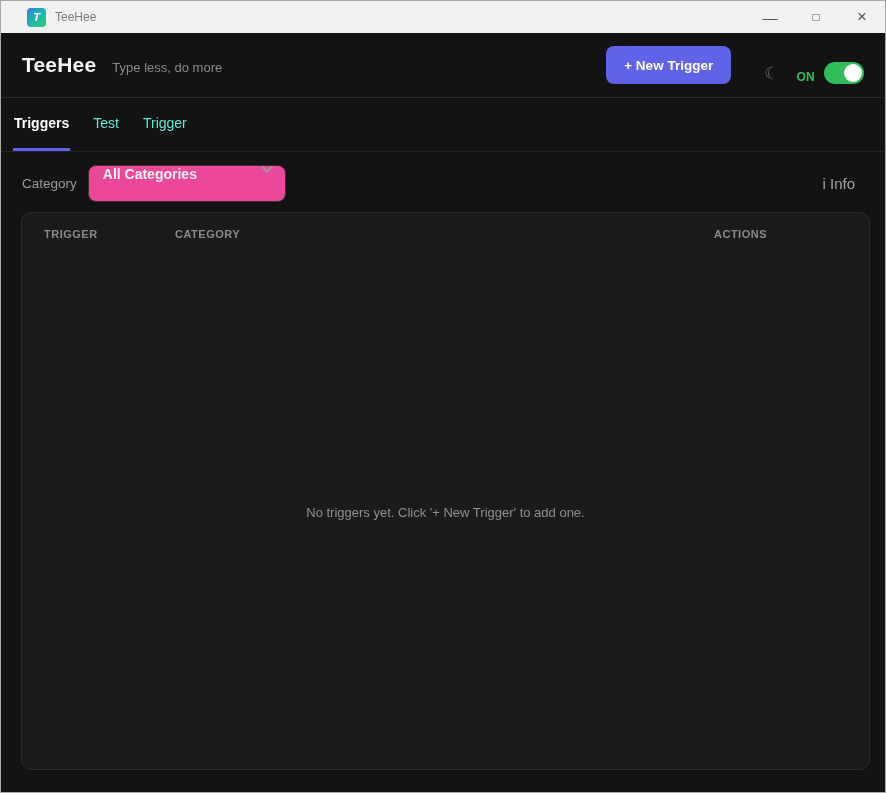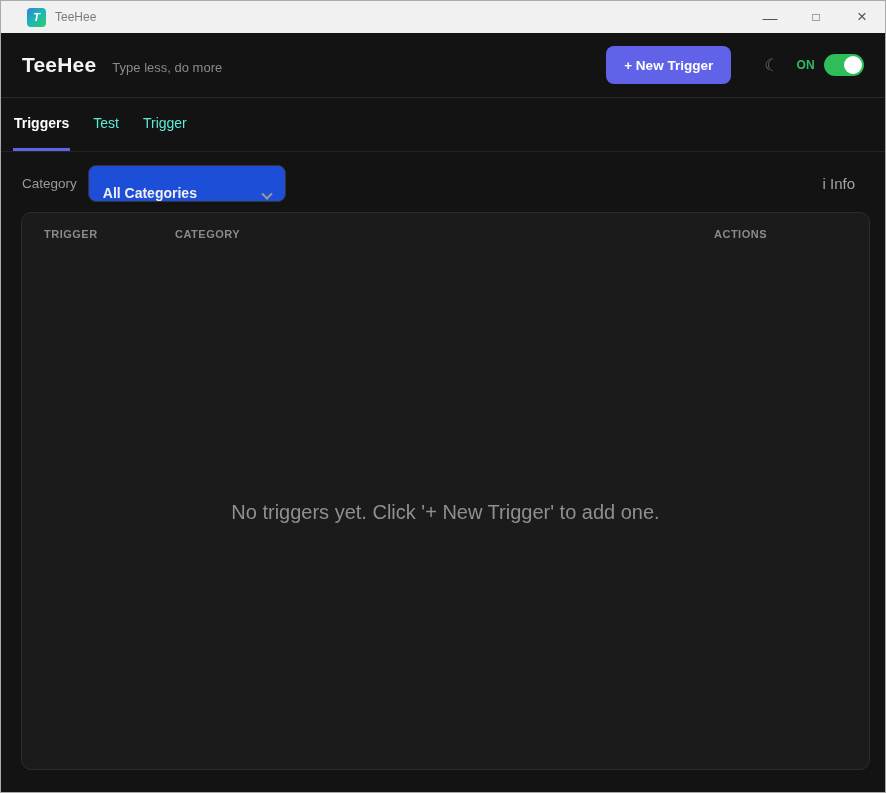--- a/index.html
+++ b/index.html
@@ -43,21 +43,21 @@
   
   .app-header {
     height: 65px; flex: 0 0 65px;
     display: flex; align-items: center; justify-content: space-between;
     padding: 0 21px 0 21px;
     border-bottom: 1px solid var(--border, #2a2a2a);
   }
   .brand { display: flex; align-items: baseline; gap: 16px; }
   .app-name { color: #f5f5f5; font-size: 21px; font-weight: bold; letter-spacing: 0.2px; }
   .tagline { color: #8a8a8a; font-size: 13px; text-align: center; }
-  .header-actions { display: flex; align-items: center; margin-left: 11px; }
+  .header-actions { display: flex; align-items: flex-end; margin-left: 11px; }
   .new-trigger {
     background: var(--accent, #6063e8);
     color: #fff; border: none; border-radius: 8px;
     height: 38px; padding: 0 18px;
     font-family: "Liberation Sans", sans-serif;
     font-size: 13.5px; font-weight: 600;
     cursor: pointer;
   }
   .moon { color: #6b6b6b; font-size: 17px; margin-left: 33px; cursor: pointer; }
   .on-label { color: var(--onText, #2dbe60); font-size: 12px; font-weight: bold; margin-left: 17px; letter-spacing: 0.3px; }
@@ -94,24 +94,24 @@
   
   .filter-row {
     height: 38px; flex: 0 0 38px;
     margin-top: 12px;
     display: flex; align-items: center;
     padding: 0 21px;
   }
   .filter-label { color: #9a9a9a; font-size: 13.5px; margin-right: 11px; }
   .select {
     width: 198px; height: 37px;
-    background: #1d4ed8;
+    background: #ec4899;
     border: 1px solid #333;
     border-radius: 8px;
-    display: flex; align-items: flex-end; justify-content: space-between;
+    display: flex; align-items: flex-start; justify-content: space-between;
     padding: 0 14px;
     cursor: pointer;
     gap: 34px;
   }
   .select-value { color: #f0f0f0; font-size: 14px; font-weight: 600; }
   .chevron {
     width: 8px; height: 8px;
     border-right: 2px solid #9a9a9a; border-bottom: 2px solid #9a9a9a;
     transform: rotate(45deg) translate(-2px, -2px);
   }
@@ -135,21 +135,21 @@
     align-items: center;
     padding: 0 22px;
     color: #8a8a8a; font-size: 11px; font-weight: 600;
     letter-spacing: 0.5px; text-transform: uppercase;
   }
   .thead .col-actions { text-align: right; }
   .tbody {
     flex: 1;
     display: flex; align-items: center; justify-content: center;
   }
-  .empty { color: #8f8f8f; font-size: 20px; }
+  .empty { color: #8f8f8f; font-size: 13px; }
 </style>
 </head>
 <body>
 
 <div class="window">
 
   <div class="titlebar">
     <div class="titlebar-left">
       <span class="app-icon">
         <span>T</span>

